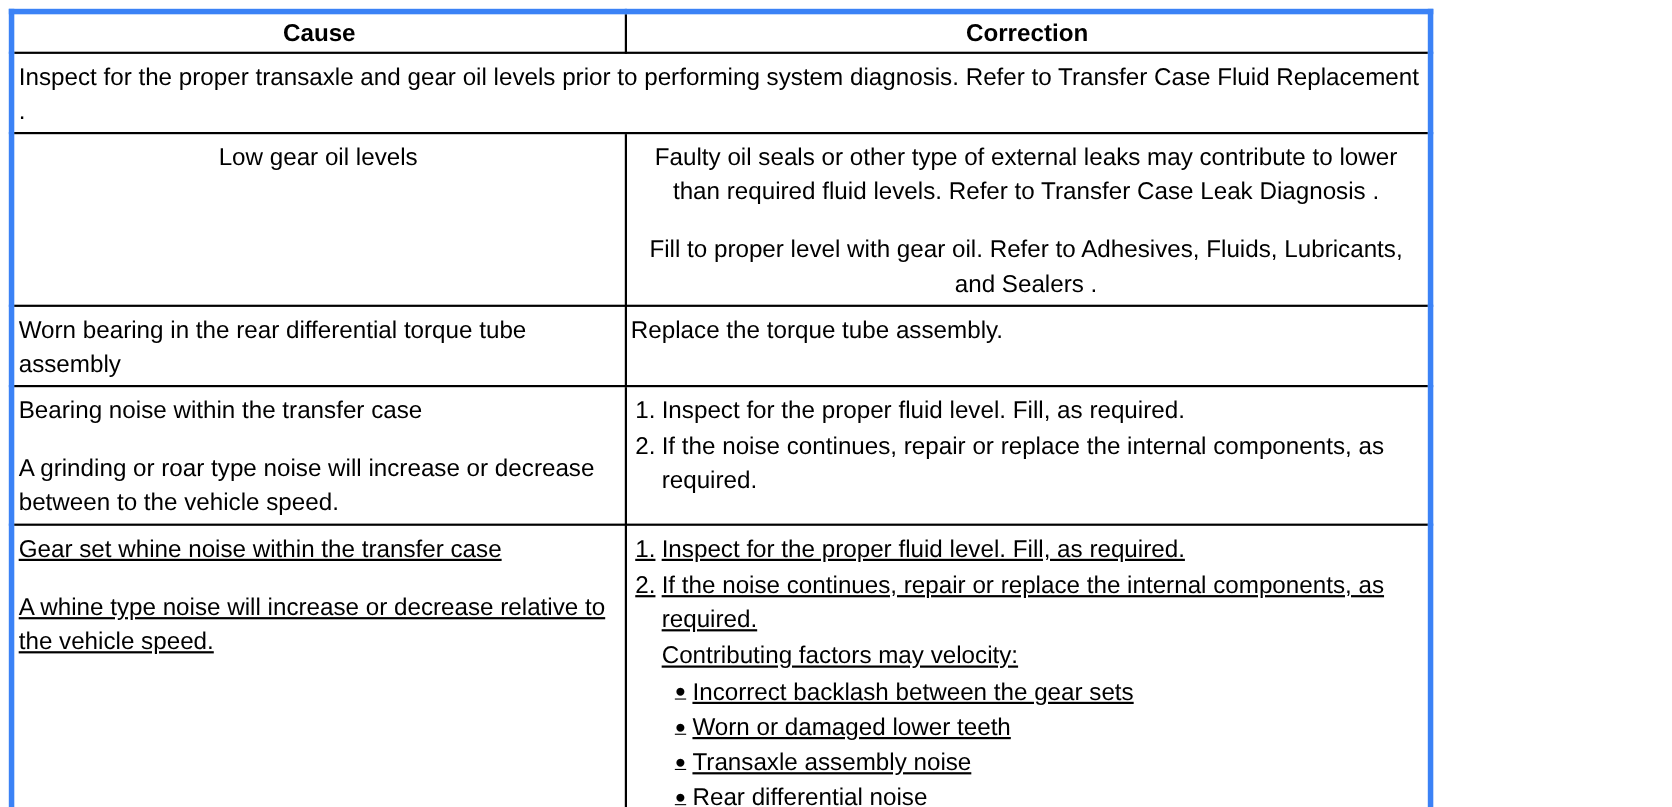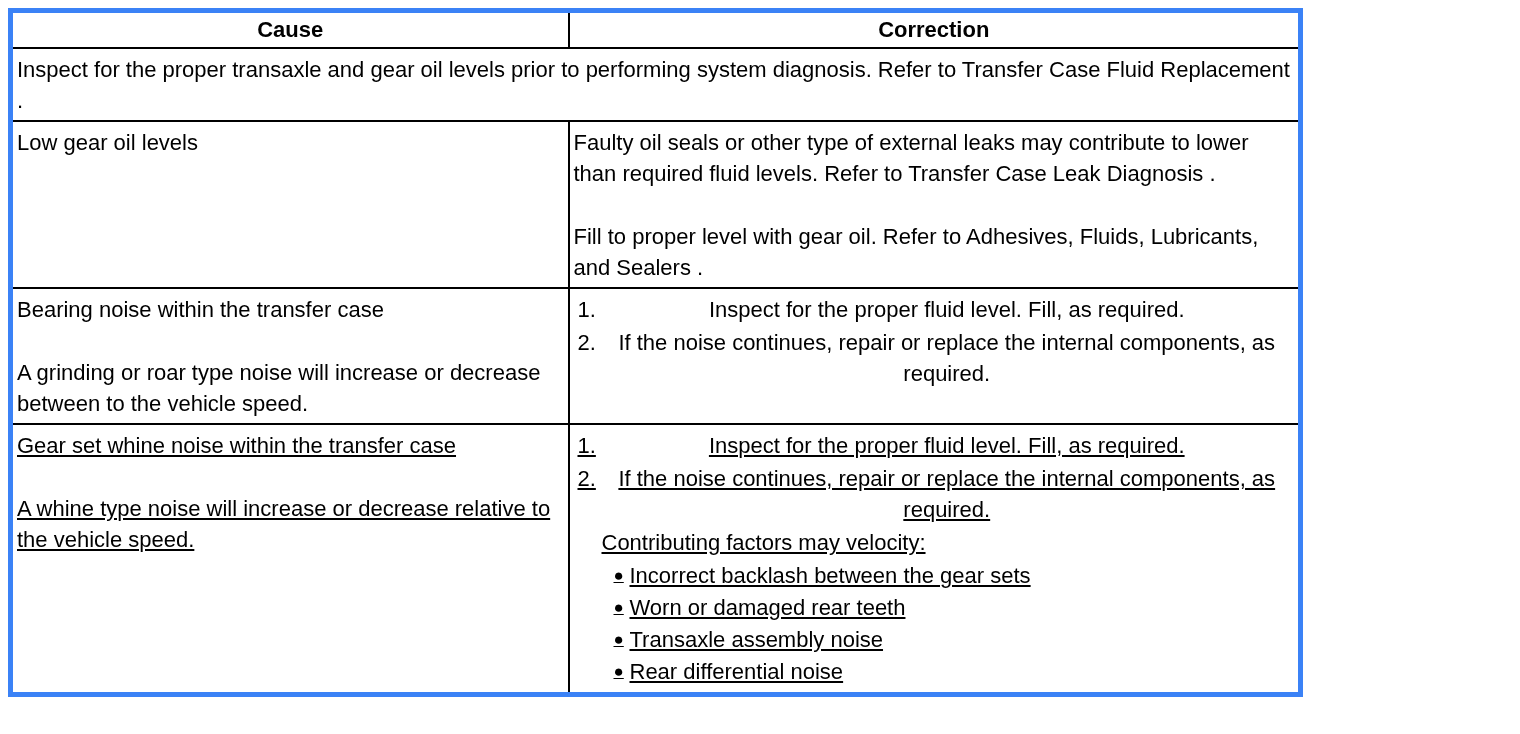--- a/index.html
+++ b/index.html
@@ -26,30 +26,30 @@
     overflow: hidden;
   }
   th {
     font-weight: bold;
     text-align: center;
     height: 30px;
     line-height: 30px;
     padding: 2px;
   }
   tr.h-note td { height: 36px; margin-top: 36px; }
-  tr.h-r0 td { height: 141px; }
+  tr.h-r0 td { height: 141px; text-align: center; }
   tr.h-r1 td { height: 36px; }
   tr.h-r2 td { height: 61px; }
   tr.h-r3 td { height: 113px; }
   tr.h-r4 td { height: 224px; text-decoration: underline; }
   p { margin: 0; }
-  p.gap { margin-top: 32px; }
+  p.gap { margin-top: 22px; }
   .step { display: flex; margin: 0 0 2px 0; }
   .step-num { flex: 0 0 24px; margin-left: 4px; }
-  .step-text { flex: 1; text-align: center; }
+  .step-text { flex: 1; }
   .step-cont { margin: 0 0 2px 28px; }
   .bullet { display: flex; margin: 1px 0 1px 40px; }
   .bullet-dot { flex: 0 0 16px; font-size: 17px; }
   .bullet-text { flex: 1; }
 </style>
 </head>
 <body>
 
 <div class="table-wrap">
   <table class="diag">
@@ -74,20 +74,28 @@
         <td>
           <p>Low gear oil levels</p>
         </td>
         <td>
           <p>Faulty oil seals or other type of external leaks may contribute to lower than required fluid levels. Refer to Transfer Case Leak Diagnosis .</p>
           <p class="gap">Fill to proper level with gear oil. Refer to Adhesives, Fluids, Lubricants, and Sealers .</p>
         </td>
       </tr>
 
 
+      <tr class="h-r2">
+        <td>
+          <p>Worn bearing in the rear differential torque tube assembly</p>
+        </td>
+        <td>
+          <p>Replace the torque tube assembly.</p>
+        </td>
+      </tr>
 
       <tr class="h-r3">
         <td>
           <p>Bearing noise within the transfer case</p>
           <p class="gap">A grinding or roar type noise will increase or decrease between to the vehicle speed.</p>
         </td>
         <td>
           <div class="step">
             <span class="step-num">1.</span>
             <span class="step-text">Inspect for the proper fluid level. Fill, as required.</span>
@@ -113,21 +121,21 @@
             <span class="step-num">2.</span>
             <span class="step-text">If the noise continues, repair or replace the internal components, as required.</span>
           </div>
           <div class="step-cont">Contributing factors may velocity:</div>
           <div class="bullet">
             <span class="bullet-dot">●</span>
             <span class="bullet-text">Incorrect backlash between the gear sets</span>
           </div>
           <div class="bullet">
             <span class="bullet-dot">●</span>
-            <span class="bullet-text">Worn or damaged rear teeth</span>
+            <span class="bullet-text">Worn or damaged lower teeth</span>
           </div>
           <div class="bullet">
             <span class="bullet-dot">●</span>
             <span class="bullet-text">Transaxle assembly noise</span>
           </div>
           <div class="bullet">
             <span class="bullet-dot">●</span>
             <span class="bullet-text">Rear differential noise</span>
           </div>
         </td>

